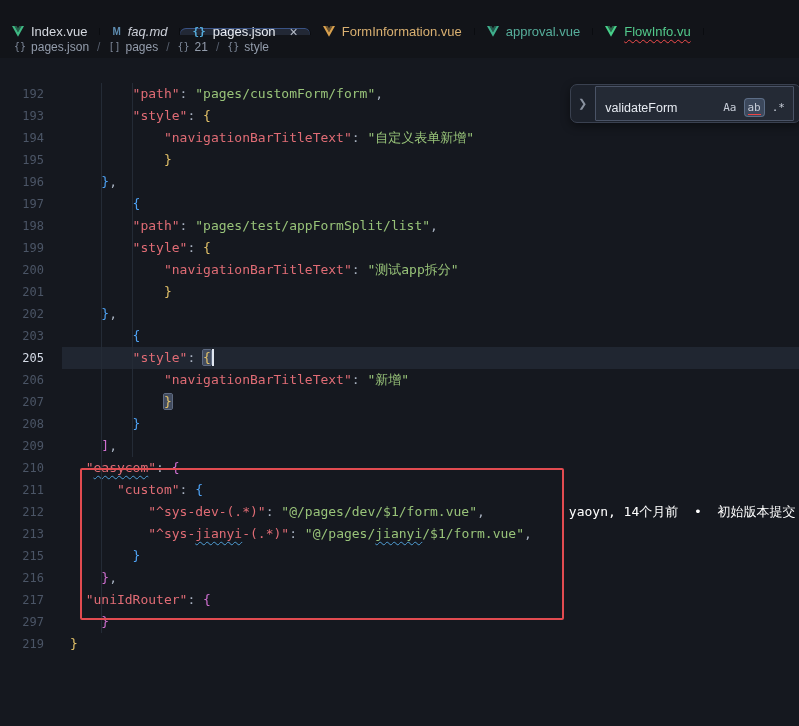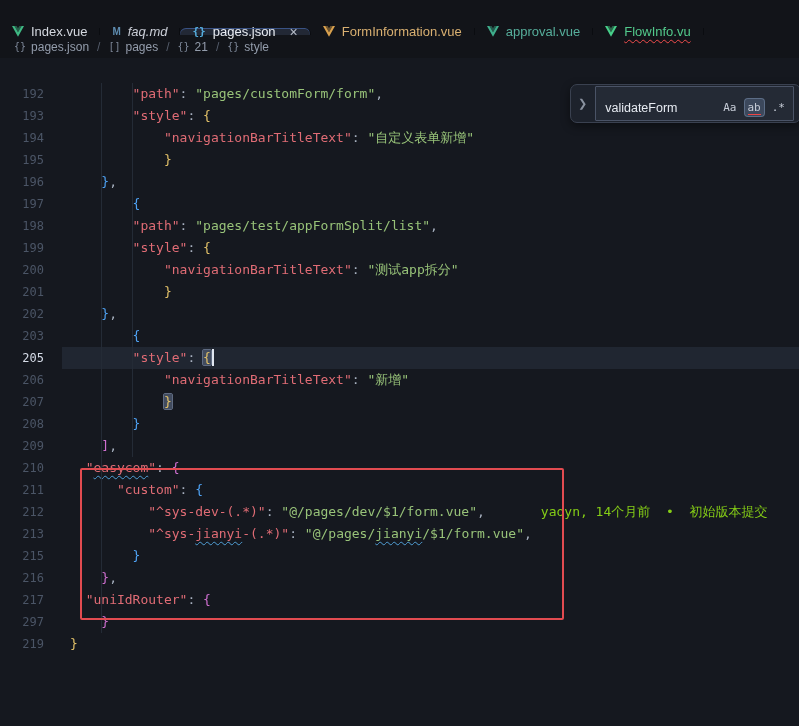--- a/index.html
+++ b/index.html
@@ -42,21 +42,21 @@
   .tk-str{color:#98c379;}
   .tk-pun{color:#a7b0bf;}
   .tk-b1{color:#e3c269;}
   .tk-b2{color:#cf6fd0;}
   .tk-b3{color:#4fa3f5;}
   .match{background:#414b5e;outline:1px solid #5f6b82;border-radius:1px;}
   .sq-blue{text-decoration-line:underline;text-decoration-style:wavy;
        text-decoration-color:#4f9fd6;text-decoration-thickness:1px;
        text-underline-offset:3px;text-decoration-skip-ink:none;}
   .caret{display:inline-block;width:2px;height:17px;background:#e0e6f0;vertical-align:-4px;margin-left:1px;}
-  .blame{color:#84cc16;margin-left:56px;}
+  .blame{color:#ffffff;margin-left:84px;}
   .guide{position:absolute;width:1px;background:#242b36;z-index:2;pointer-events:none;}
   
   .annotation-box{position:absolute;left:80px;top:410px;width:480px;height:148px;
        border:2px solid #e24b50;border-radius:2px;z-index:5;pointer-events:none;}
   
   .find{position:absolute;top:26px;left:570px;right:-2px;height:37px;background:#1d222c;
        border:1px solid #3a4150;border-radius:7px;display:flex;align-items:center;
        padding:0 6px 0 4px;gap:5px;z-index:6;box-shadow:0 3px 10px rgba(0,0,0,.45);}
   .find-chev{color:#8a92a0;font-size:11px;padding:0 3px;cursor:pointer;}
   .find-input{flex:1;height:25px;background:#242a35;border:1px solid #4a5366;border-radius:1px;

